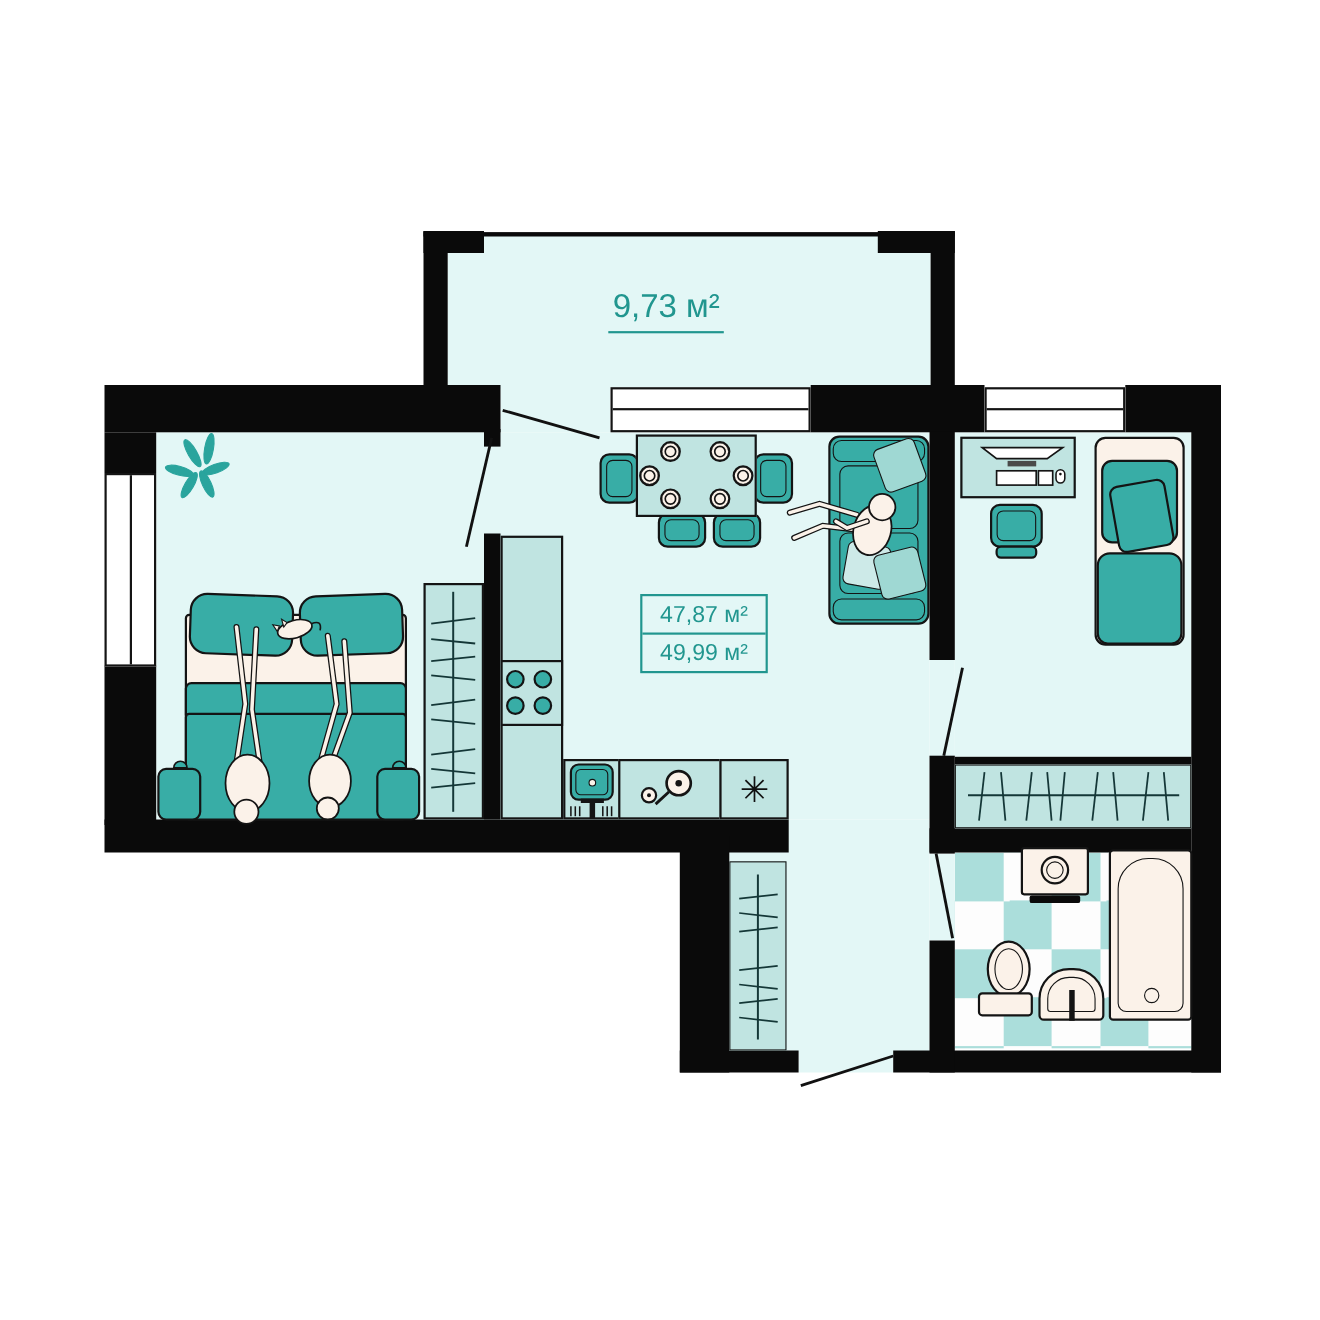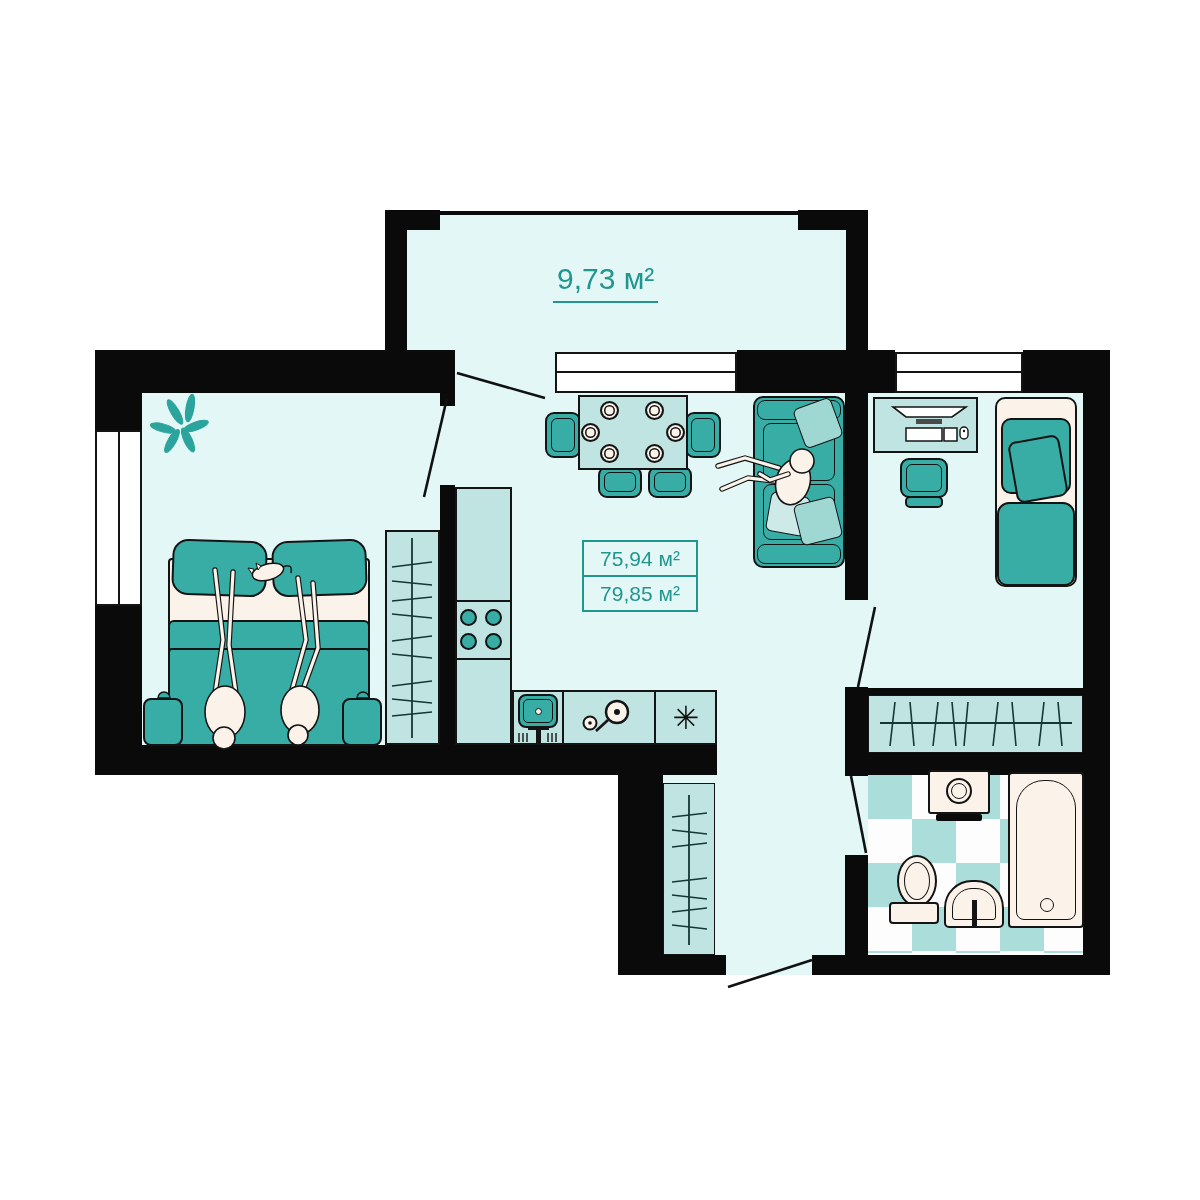--- a/index.html
+++ b/index.html
@@ -88,22 +88,22 @@
   </div>
   <div class="window" style="left:895px;top:352px;width:128px;height:41px;">
     <div class="abs" style="left:0;top:17px;width:100%;height:2px;background:var(--ink);"></div>
   </div>
   <div class="window" style="left:95px;top:430px;width:47px;height:176px;">
     <div class="abs" style="left:21px;top:0;width:2px;height:100%;background:var(--ink);"></div>
   </div>
 
   <div id="balconylabel">9,73 м²</div>
   <div id="areabox">
-    <div class="row">75,94 м²</div>
-    <div class="row">79,85 м²</div>
+    <div class="row">47,87 м²</div>
+    <div class="row">49,99 м²</div>
   </div>
 
   <div class="creamblock" style="left:168px;top:558px;width:202px;height:188px;border-radius:4px;"></div>
   <div class="tealblock" style="left:172px;top:540px;width:95px;height:56px;border-radius:16px;transform:rotate(2deg);"></div>
   <div class="tealblock" style="left:272px;top:540px;width:95px;height:56px;border-radius:16px;transform:rotate(-2deg);"></div>
   <div class="tealblock" style="left:168px;top:620px;width:202px;height:36px;border-radius:6px;"></div>
   <div class="tealblock" style="left:168px;top:648px;width:202px;height:98px;border-radius:4px 4px 10px 10px;"></div>
   <div class="tealblock" style="left:143px;top:698px;width:40px;height:48px;border-radius:8px;"></div>
   <div class="tealblock" style="left:342px;top:698px;width:40px;height:48px;border-radius:8px;"></div>
   <div class="furn" style="left:385px;top:530px;width:55px;height:215px;"></div>

